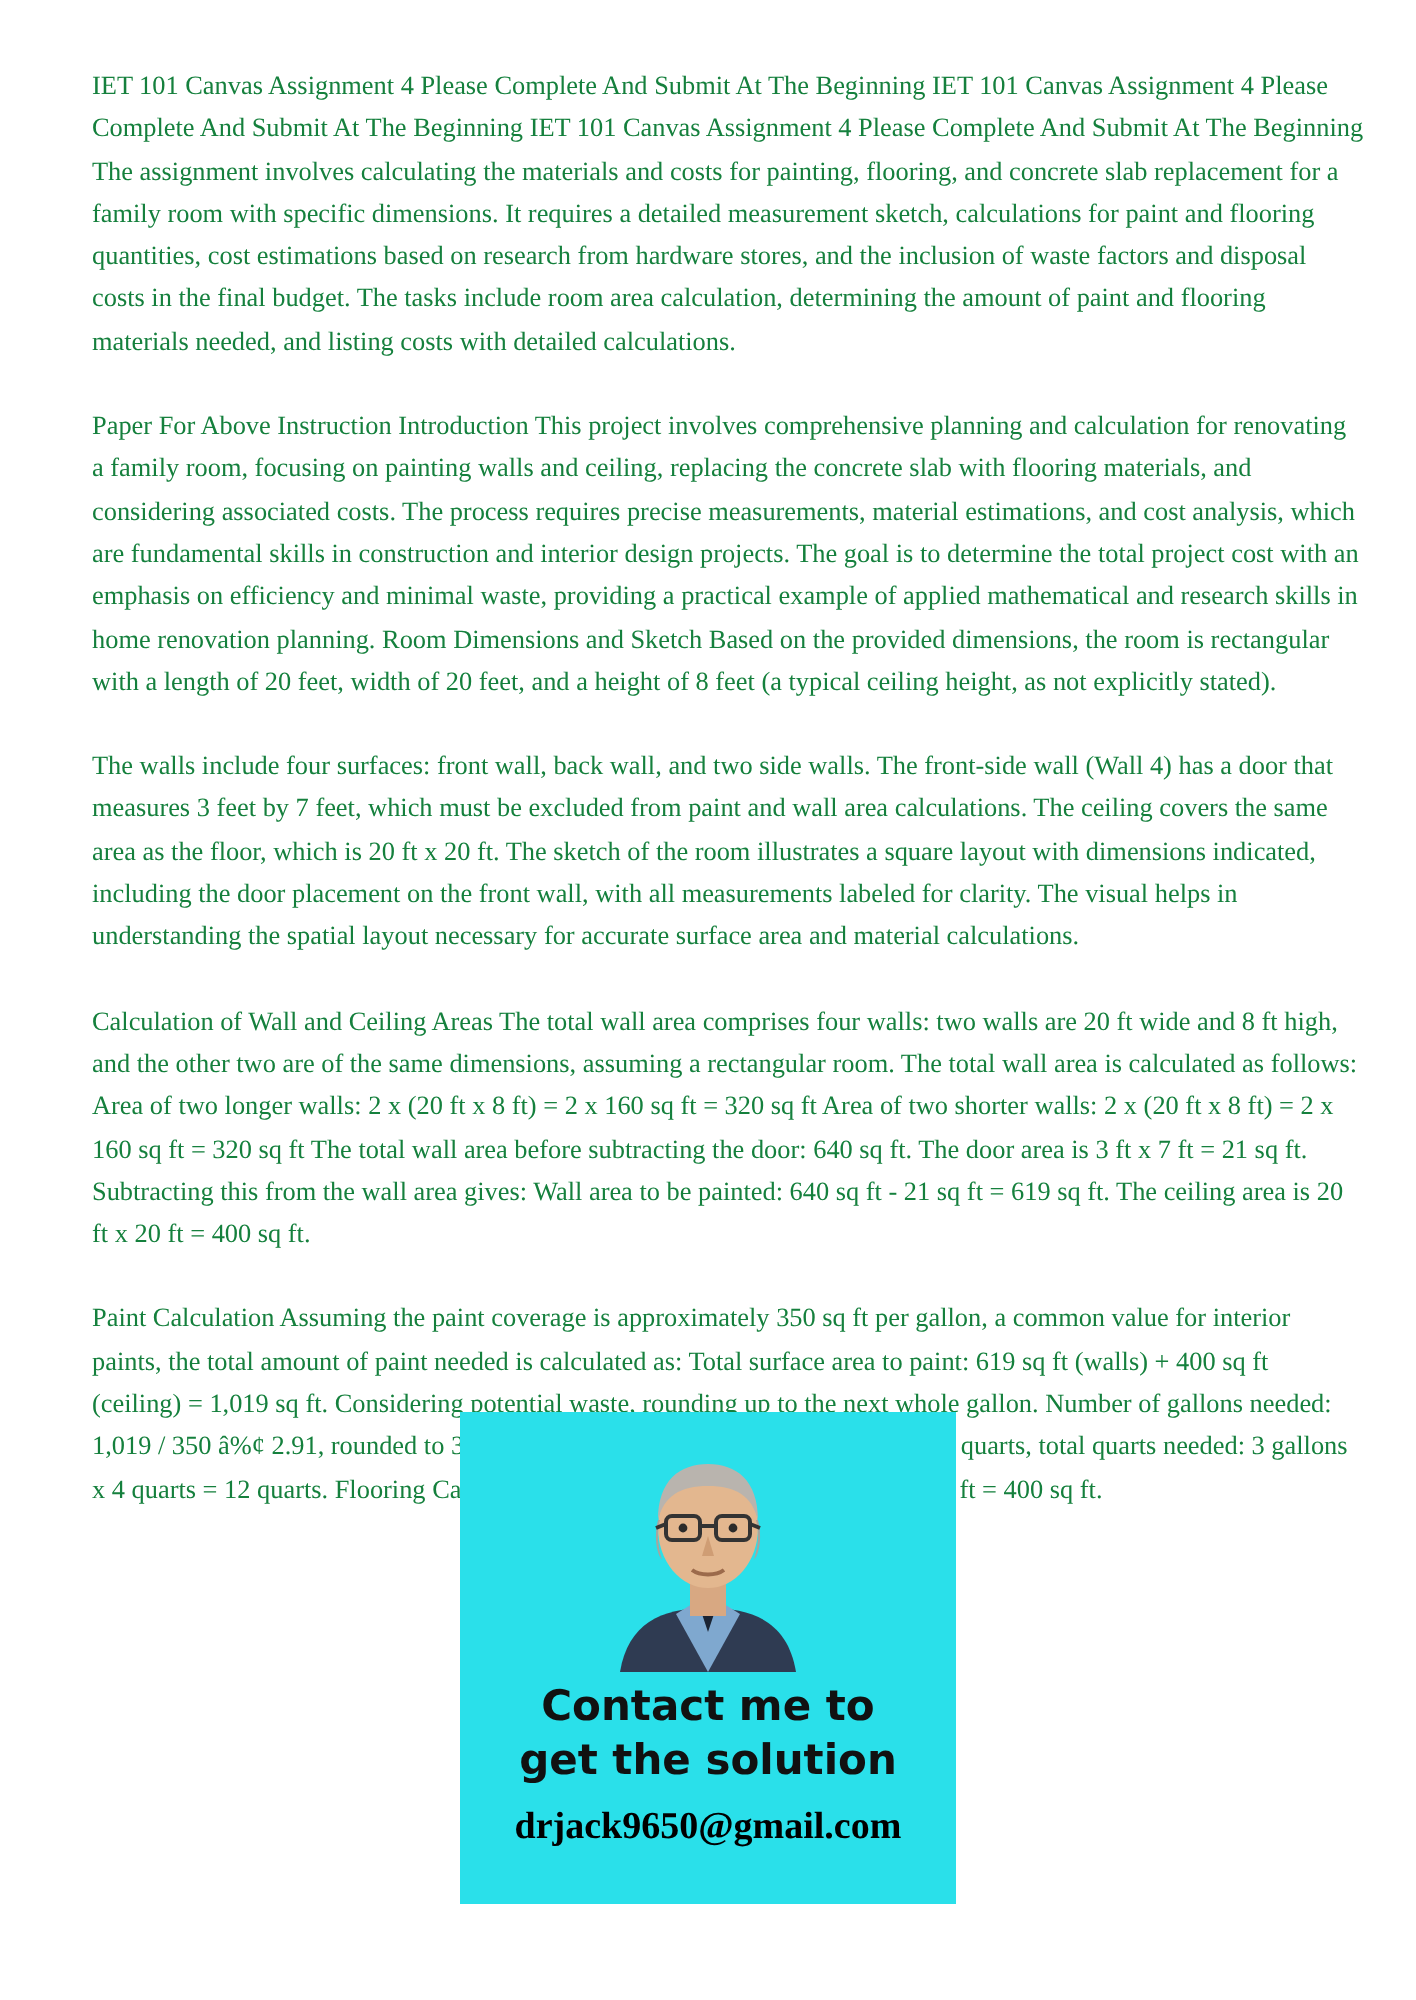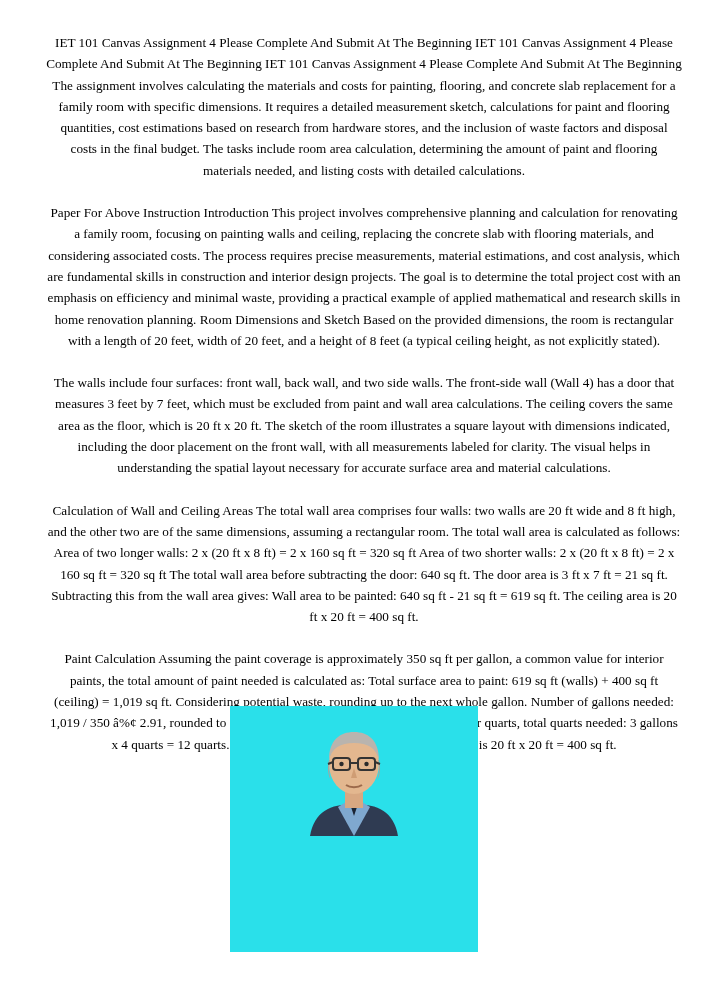--- a/index.html
+++ b/index.html
@@ -25,23 +25,23 @@
   }
   .doc-body {
     position: absolute;
     left: 46px;
     top: 32px;
     width: 636px;
   }
   .para {
     font-size: 13.2px;
     line-height: 21.3px;
-    text-align: center;
+    text-align: left;
     margin: 0 0 21px 0;
-    color: #000000;
+    color: #15803d;
     font-family: "Liberation Serif", serif;
   }
   .para:last-child {
     margin-bottom: 0;
   }
   
   .overlay-card {
     position: absolute;
     left: 230px;
     top: 706px;
@@ -120,15 +120,20 @@
           <line x1="75" y1="50" x2="80" y2="52"></line>
         </g>
 
         <ellipse cx="41.5" cy="52" rx="2.2" ry="2.2" fill="#2b2b2b"></ellipse>
         <ellipse cx="66.5" cy="52" rx="2.2" ry="2.2" fill="#2b2b2b"></ellipse>
 
         <path d="M54 56 L51 66 L57 66 Z" fill="#cf9d74"></path>
         <path d="M46 73 C50 76 58 76 62 73" stroke="#9c6a4b" stroke-width="2" fill="none"></path>
       </svg>
     </div>
+    <div class="overlay-text">
+      <div class="overlay-line1">Contact me to</div>
+      <div class="overlay-line2">get the solution</div>
+      <div class="overlay-email">drjack9650@gmail.com</div>
+    </div>
   </div>
 
 </div>
 
 </body></html>

